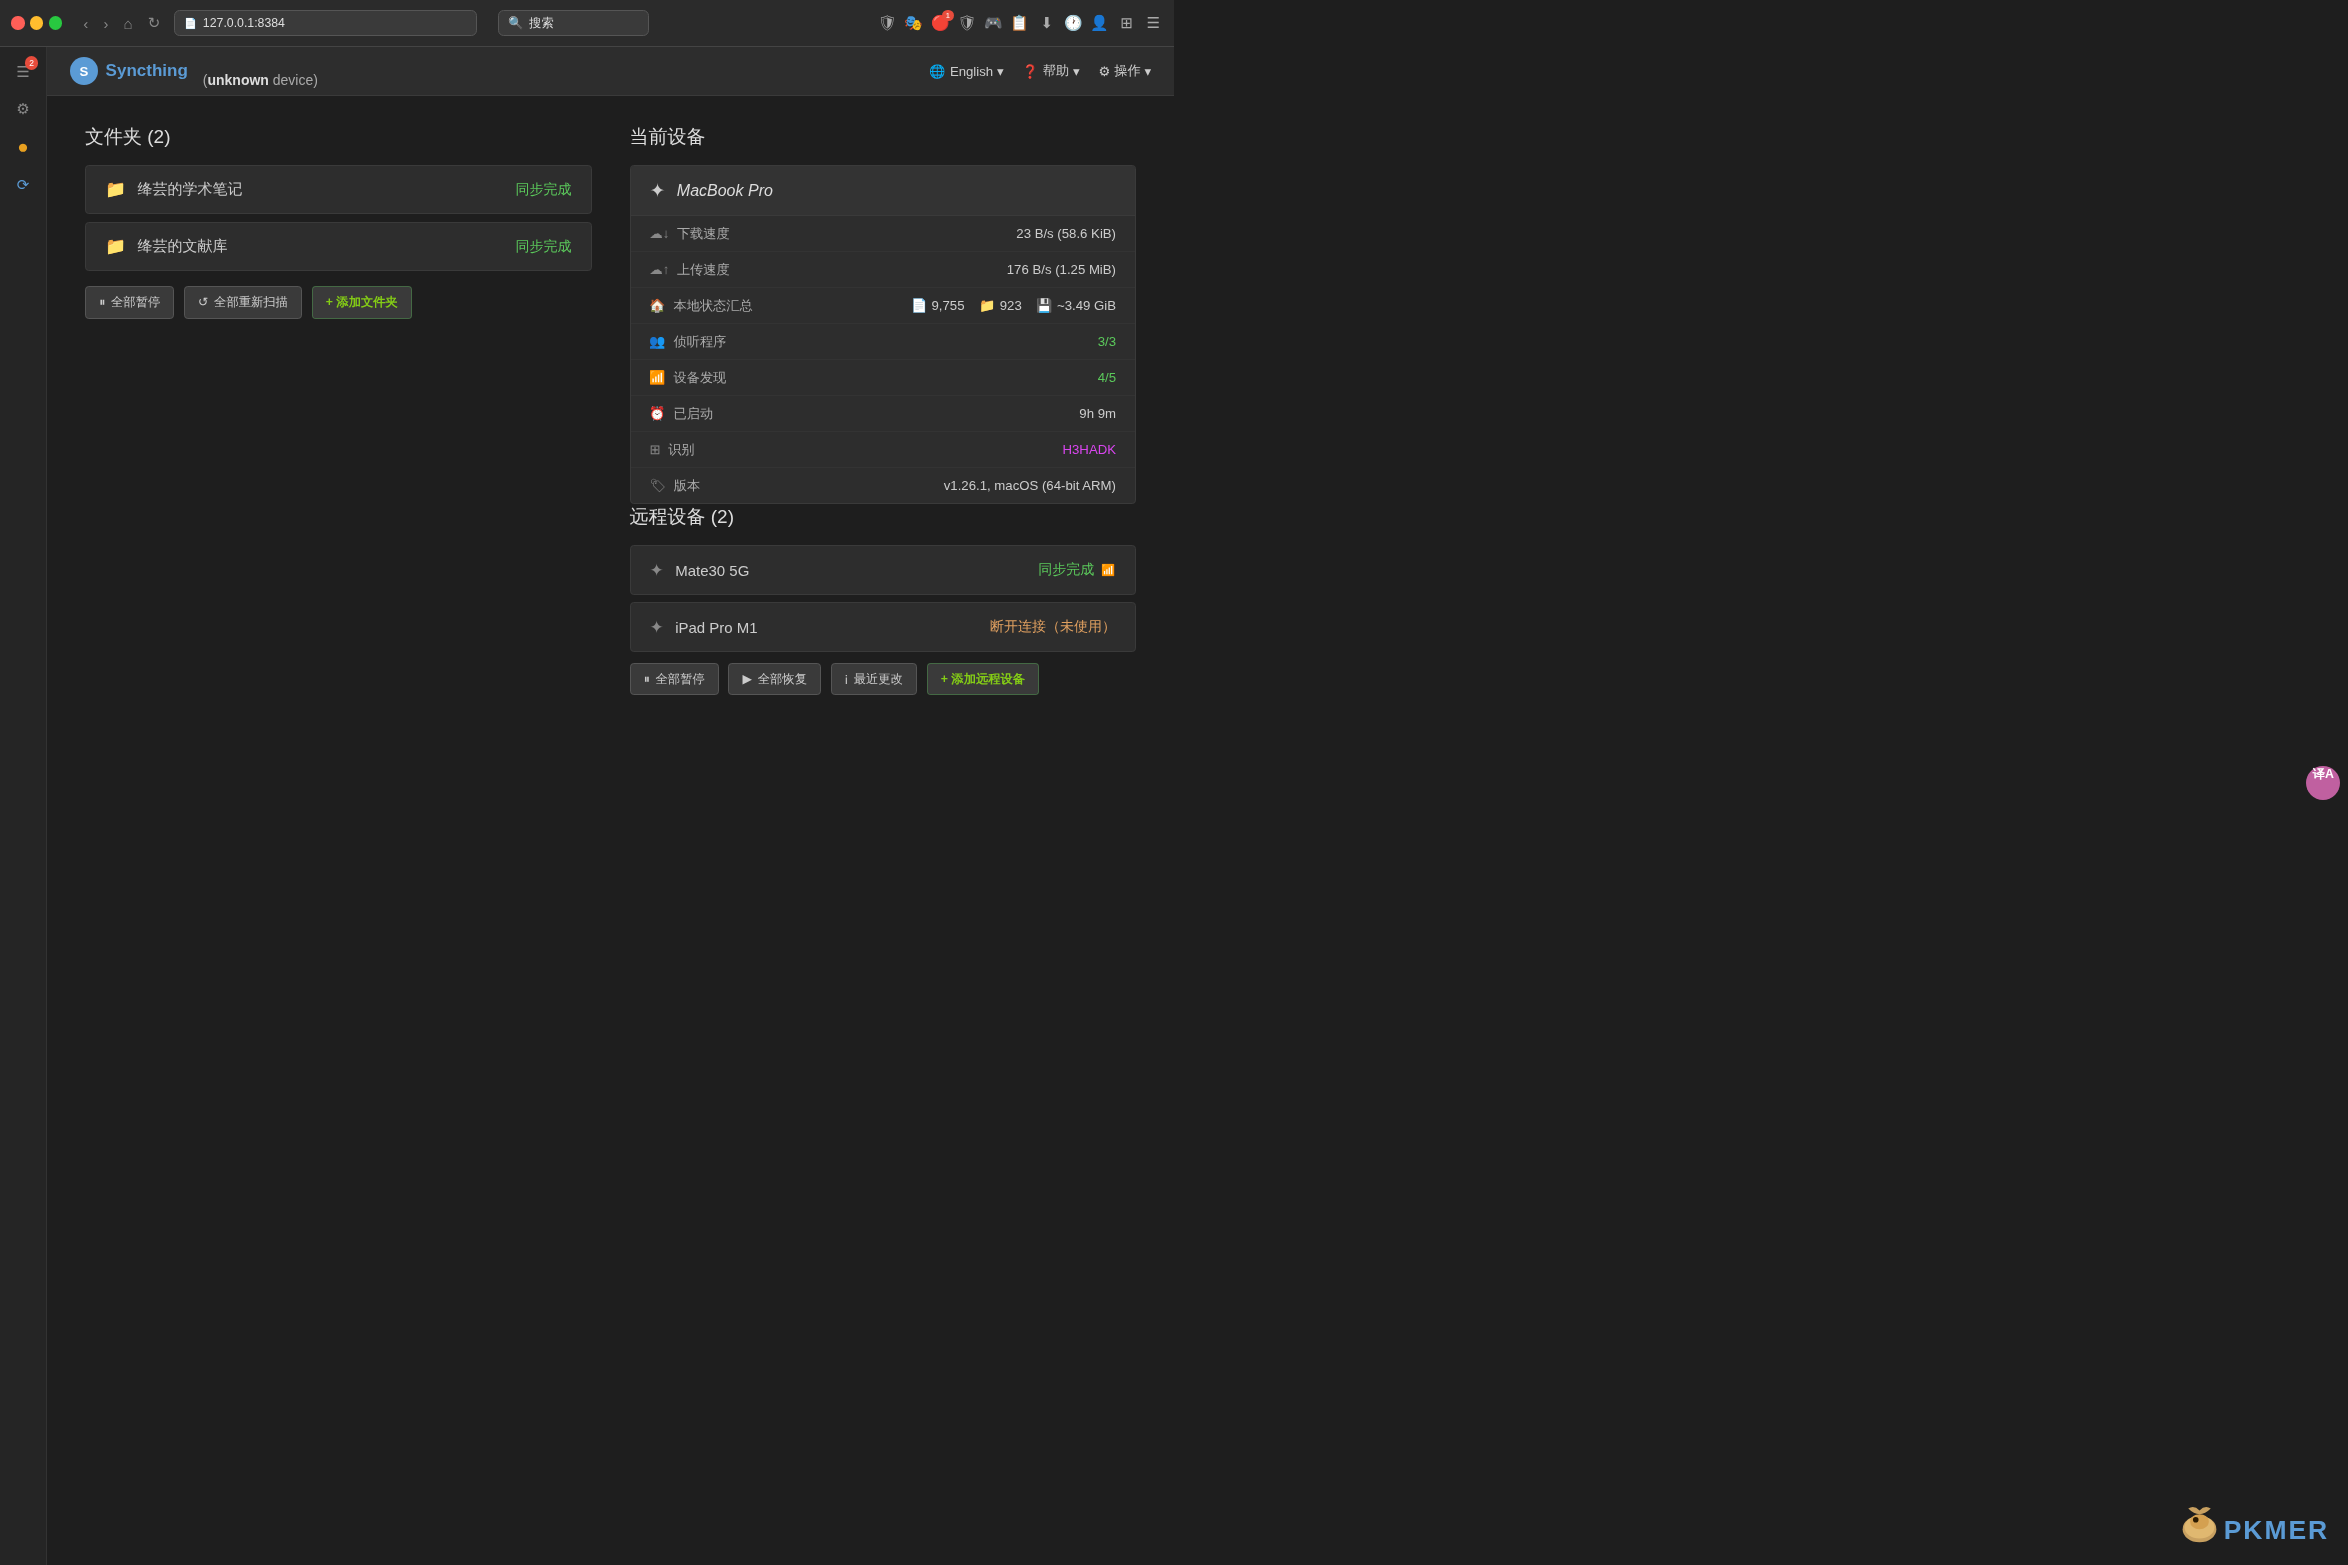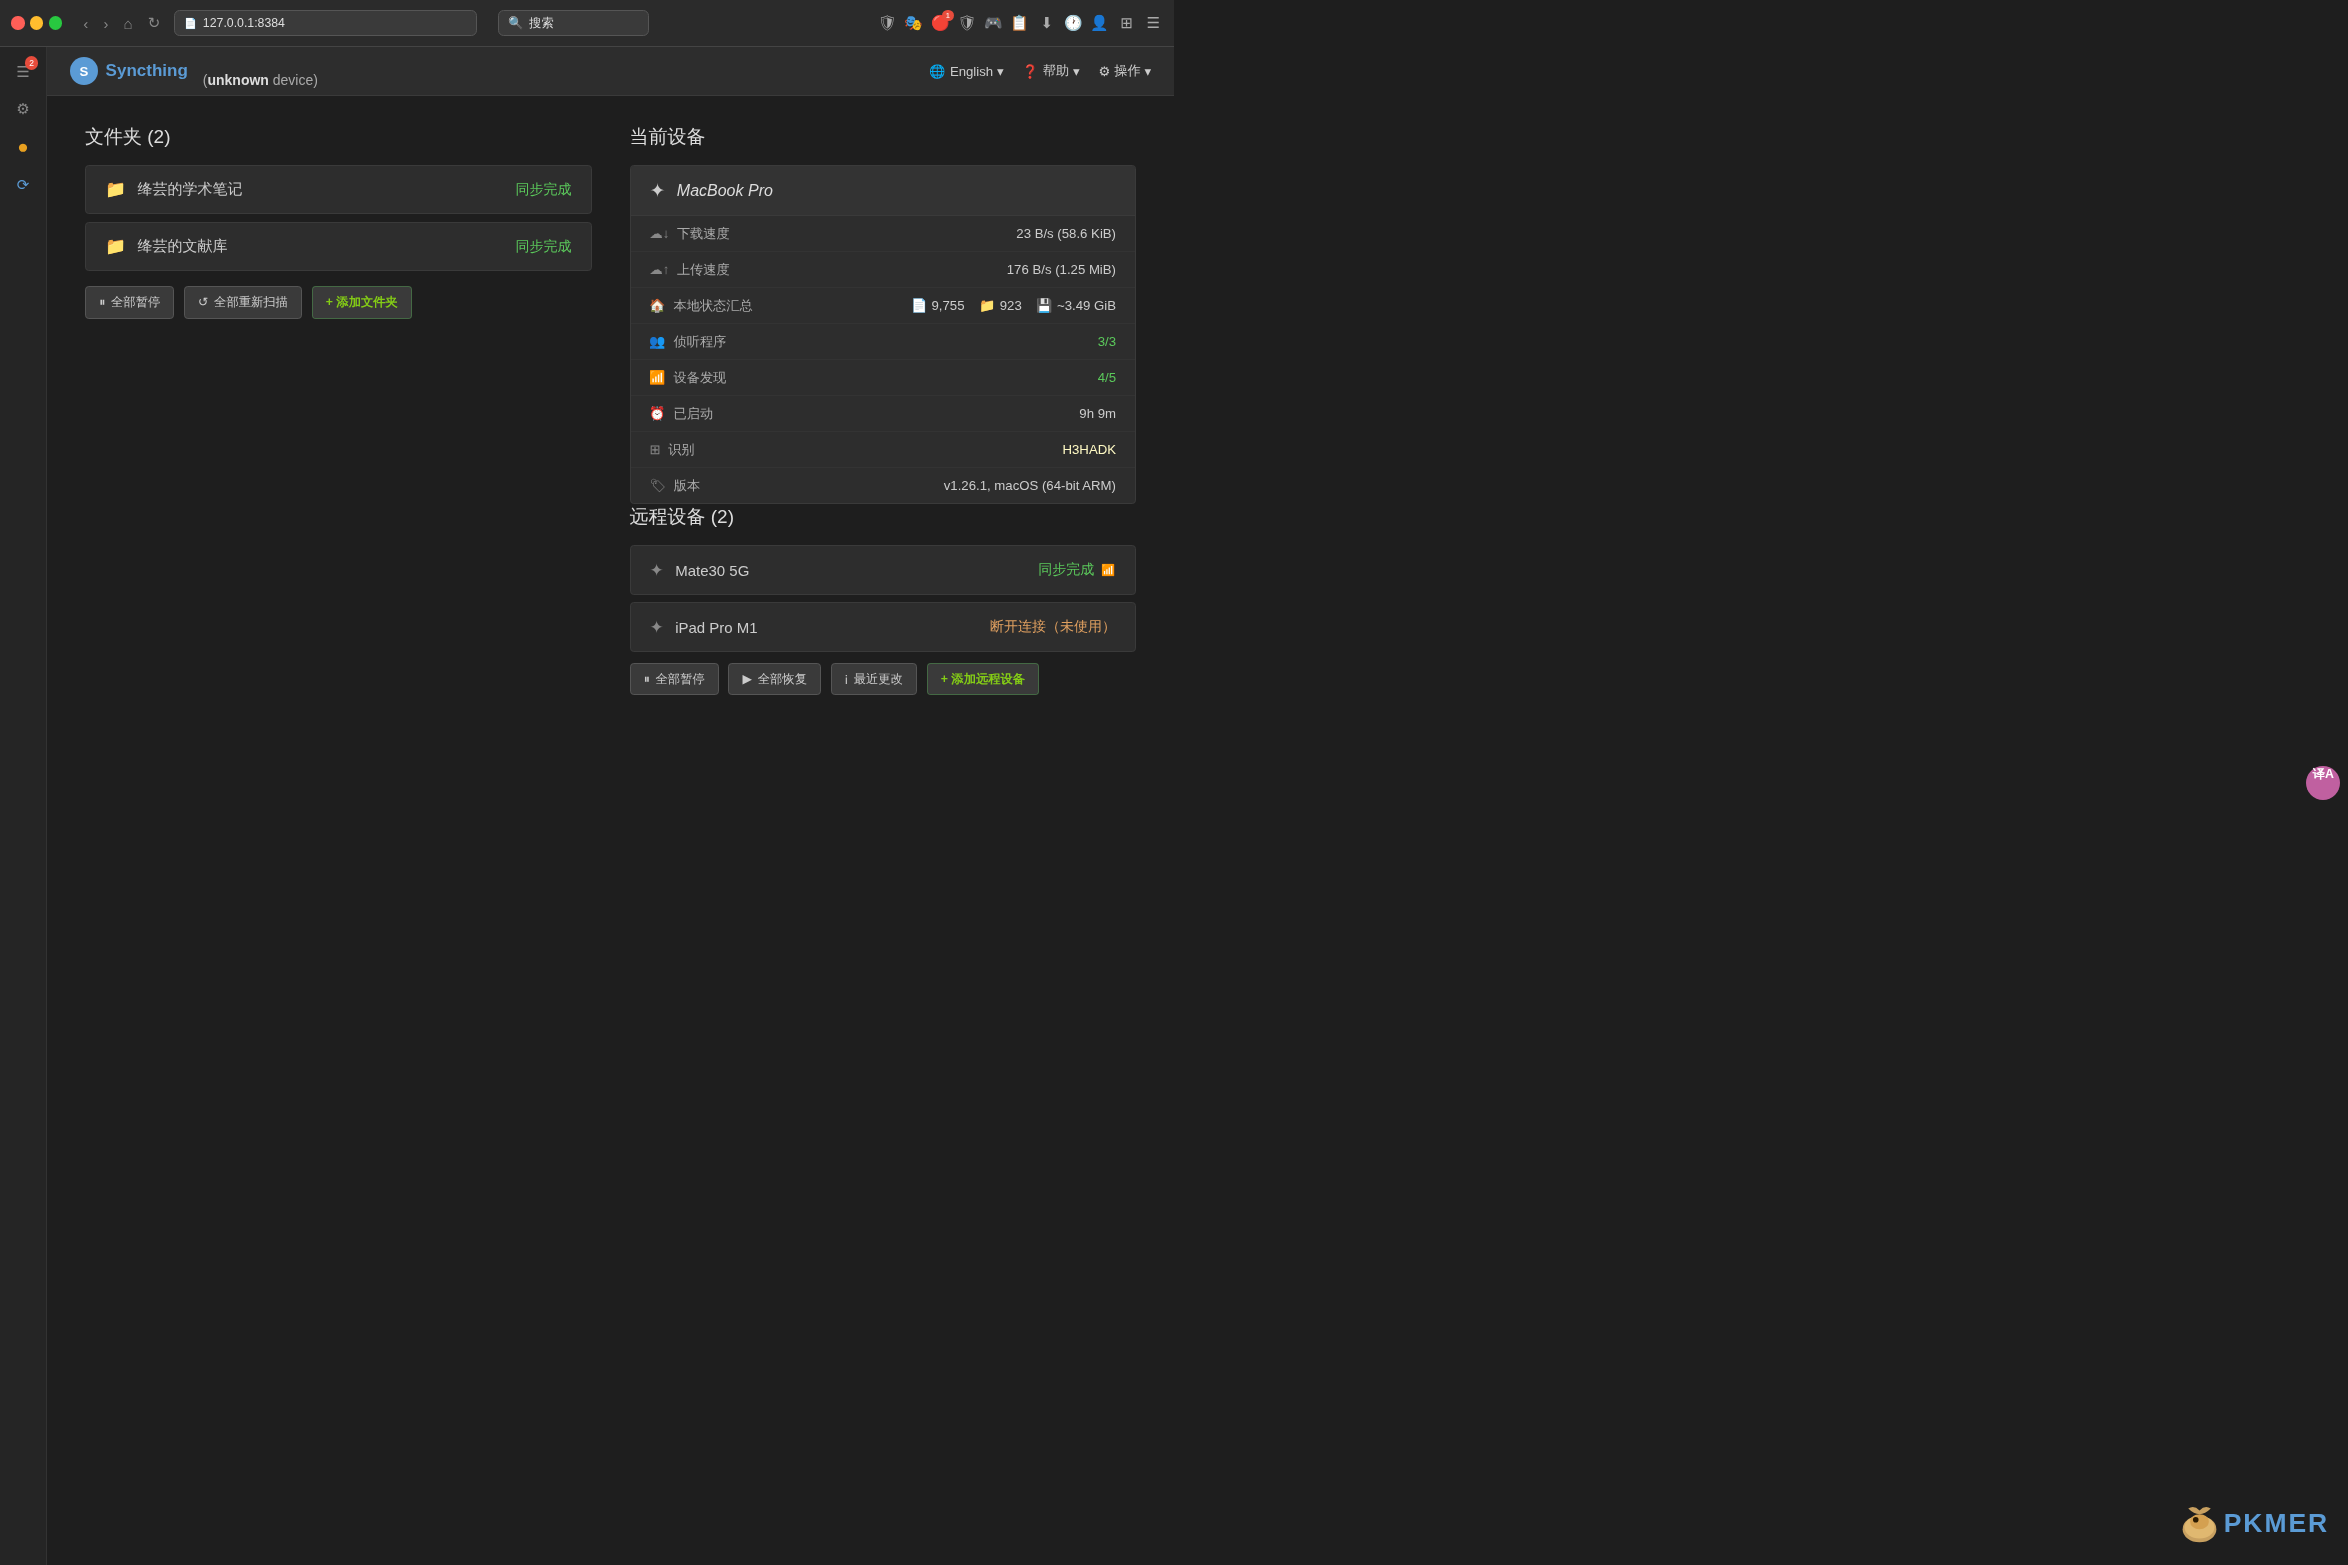--- a/index.html
+++ b/index.html
@@ -318,21 +318,21 @@
       color: #aaa;
       min-width: 114px;
     }
     .stat-icon { font-size: 13.2px; color: #888; }
     .stat-value {
       margin-left: auto;
       color: #ccc;
       text-align: right;
     }
     .stat-value.green { color: #5bc85b; }
-    .stat-value.blue { color: #fef9c3; }
+    .stat-value.blue { color: #d946ef; }
     .stat-local {
       margin-left: auto;
       display: flex;
       gap: 15px;
       color: #ccc;
     }
     .stat-local span { display: flex; align-items: center; gap: 3.8px; }
 
     
     .remote-section { }
@@ -365,21 +365,21 @@
       margin-top: 11.4px;
       flex-wrap: wrap;
     }
 
     
     .pkmer-branding {
       position: fixed;
       bottom: 19px;
       right: 19px;
       display: flex;
-      align-items: center;
+      align-items: flex-end;
       gap: 2px;
       margin-top: 24px;
     }
     .pkmer-logo {
       width: 45px;
       height: 45px;
     }
     .pkmer-text {
       font-size: 26.5px;
       font-weight: bold;

